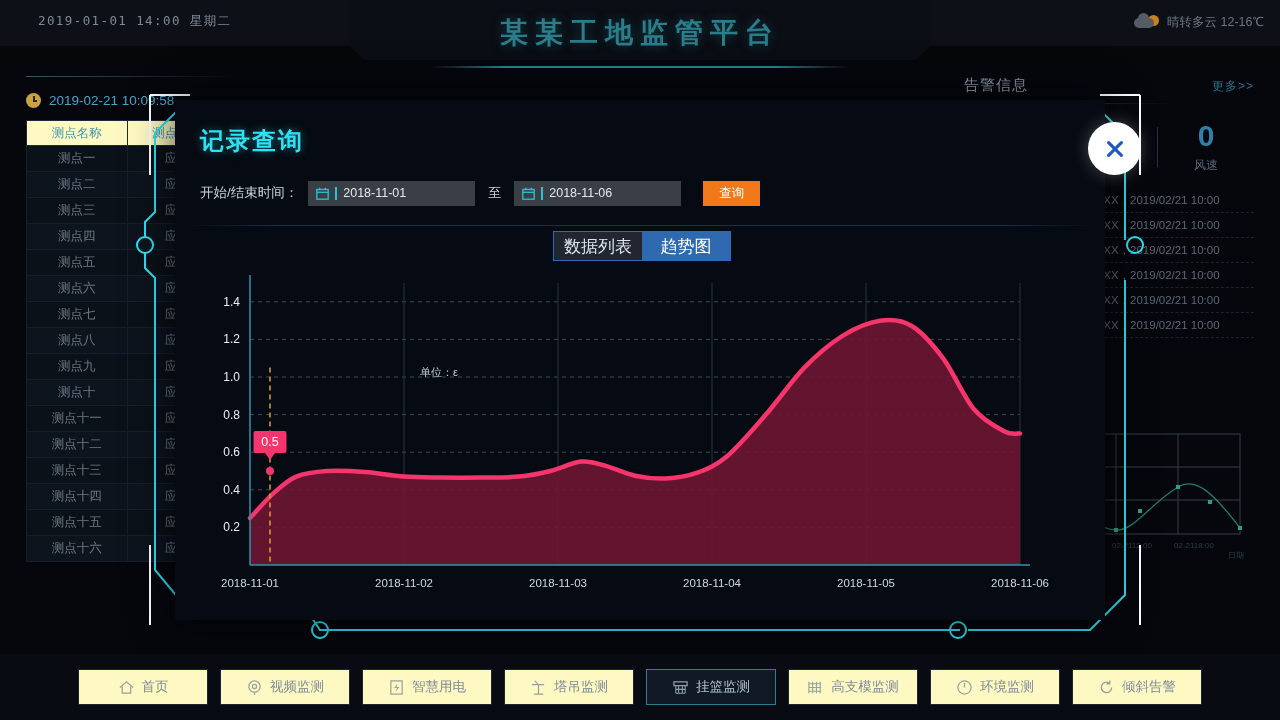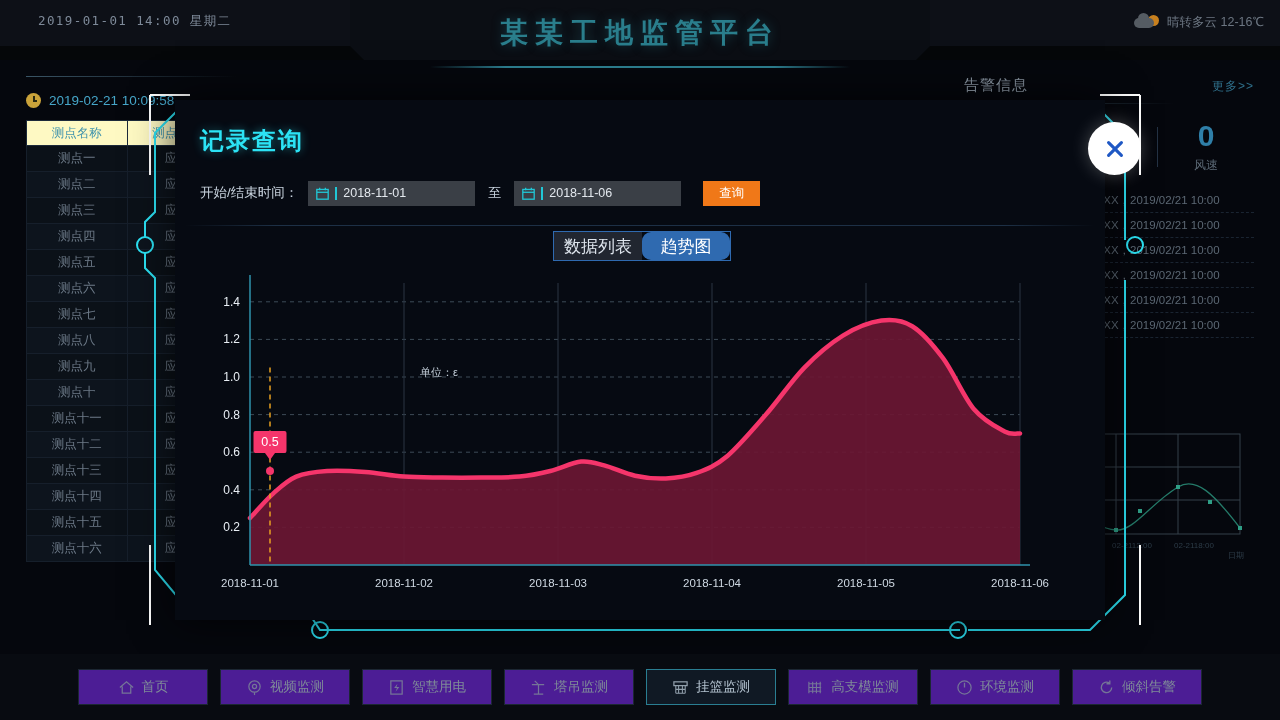--- a/index.html
+++ b/index.html
@@ -174,33 +174,33 @@
   }
   .tab-group {
     position:absolute; left:378px; top:131px;
     display:flex; border:1px solid #2f6ab0;
   }
   .tab {
     width:88px; height:28px; display:flex; align-items:center; justify-content:center;
     font-size:17px; cursor:pointer;
   }
   .tab.inactive { background:#212630; color:#dfe6ee; }
-  .tab.active { background:#2f6ab0; color:#ffffff;border-radius:9px; }
+  .tab.active { background:#2f6ab0; color:#ffffff; }
   .chart-area { position:absolute; left:20px; top:165px; width:880px; height:345px; }
   .chart-unit {
     position:absolute; left:225px; top:100px; font-size:11px; color:#c7d2dd;
   }
   
   .bottom-nav {
     position:absolute; left:0; bottom:0; width:1280px; height:66px;
     background:#080b11; display:flex; align-items:center;
     justify-content:center; gap:12px; z-index:8;
   }
   .nav-item {
-    width:130px; height:36px; background:#4c1d95;
+    width:130px; height:36px; background:#fef9c3;
     border:1px solid #1c2733;
     display:flex; align-items:center; justify-content:center; gap:7px;
     font-size:13.5px; color:#7f8b98; cursor:pointer;
   }
   .nav-item.active { border-color:#2a7e92; background:#101924; color:#b3c2cf; }
   .nav-ico { width:17px; height:17px; flex:none; opacity:.8; }
 </style>
 </head>
 <body>
 

